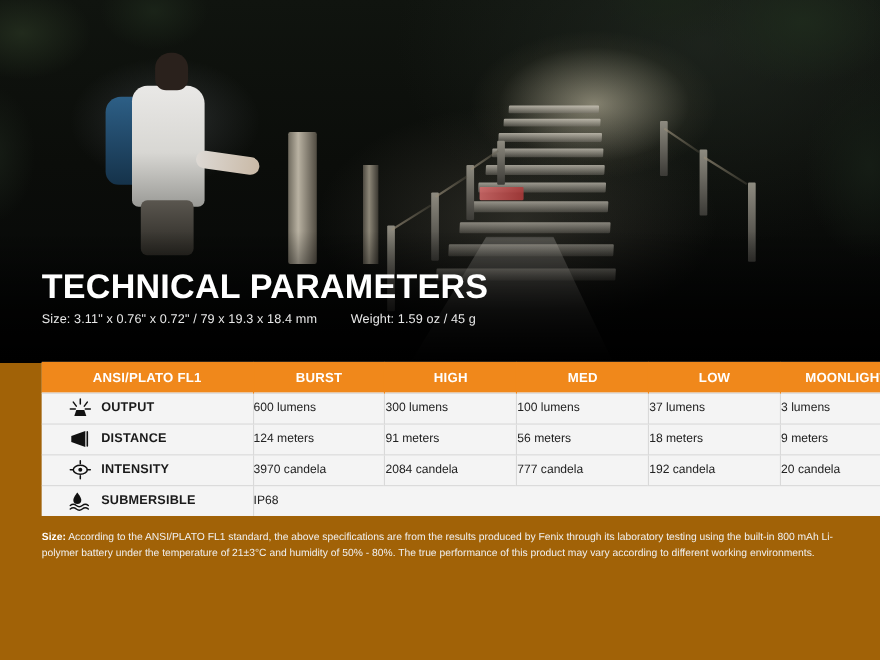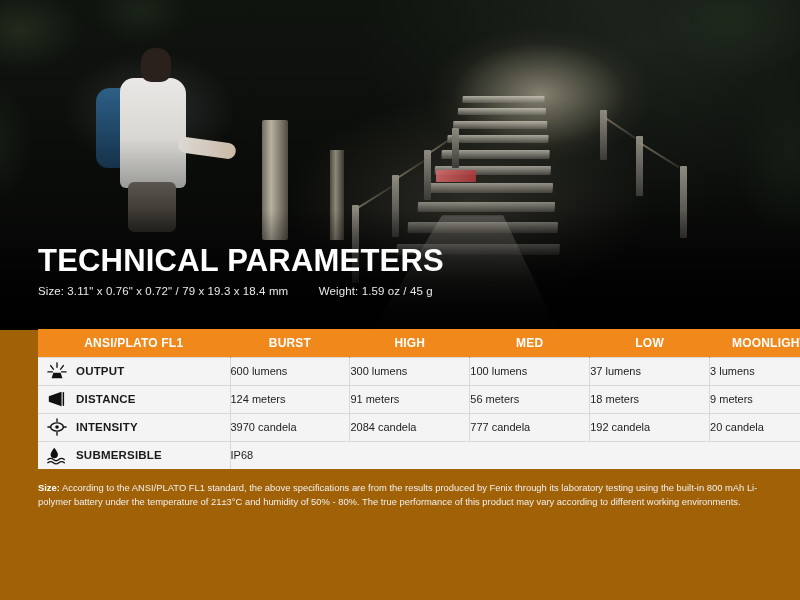--- a/index.html
+++ b/index.html
@@ -142,21 +142,21 @@
     border-right: 1px solid #d9d9d9;
     border-top: 1px solid #d9d9d9;
     background: #f4f4f4;
   }
   table.spec tbody td:last-child { border-right: none; }
   table.spec tbody tr td.label {
     text-align: left;
     font-weight: bold;
     font-size: 11.5px;
     color: #1a1a1a;
-    padding-left: 8px;
+    padding-left: 24px;
     letter-spacing: .2px;
   }
   .lbl-wrap { display: flex; align-items: center; gap: 8px; }
   .ico { width: 22px; height: 20px; flex: 0 0 22px; display: inline-block; }
   .notes {
     margin: 12px 0 0 38px; width: 724px;
     color: #f0f0f0; font-size: 9.4px; line-height: 1.45;
   }
   .notes b { color: #fff; }
   .note2 { margin-top: 9px; }

